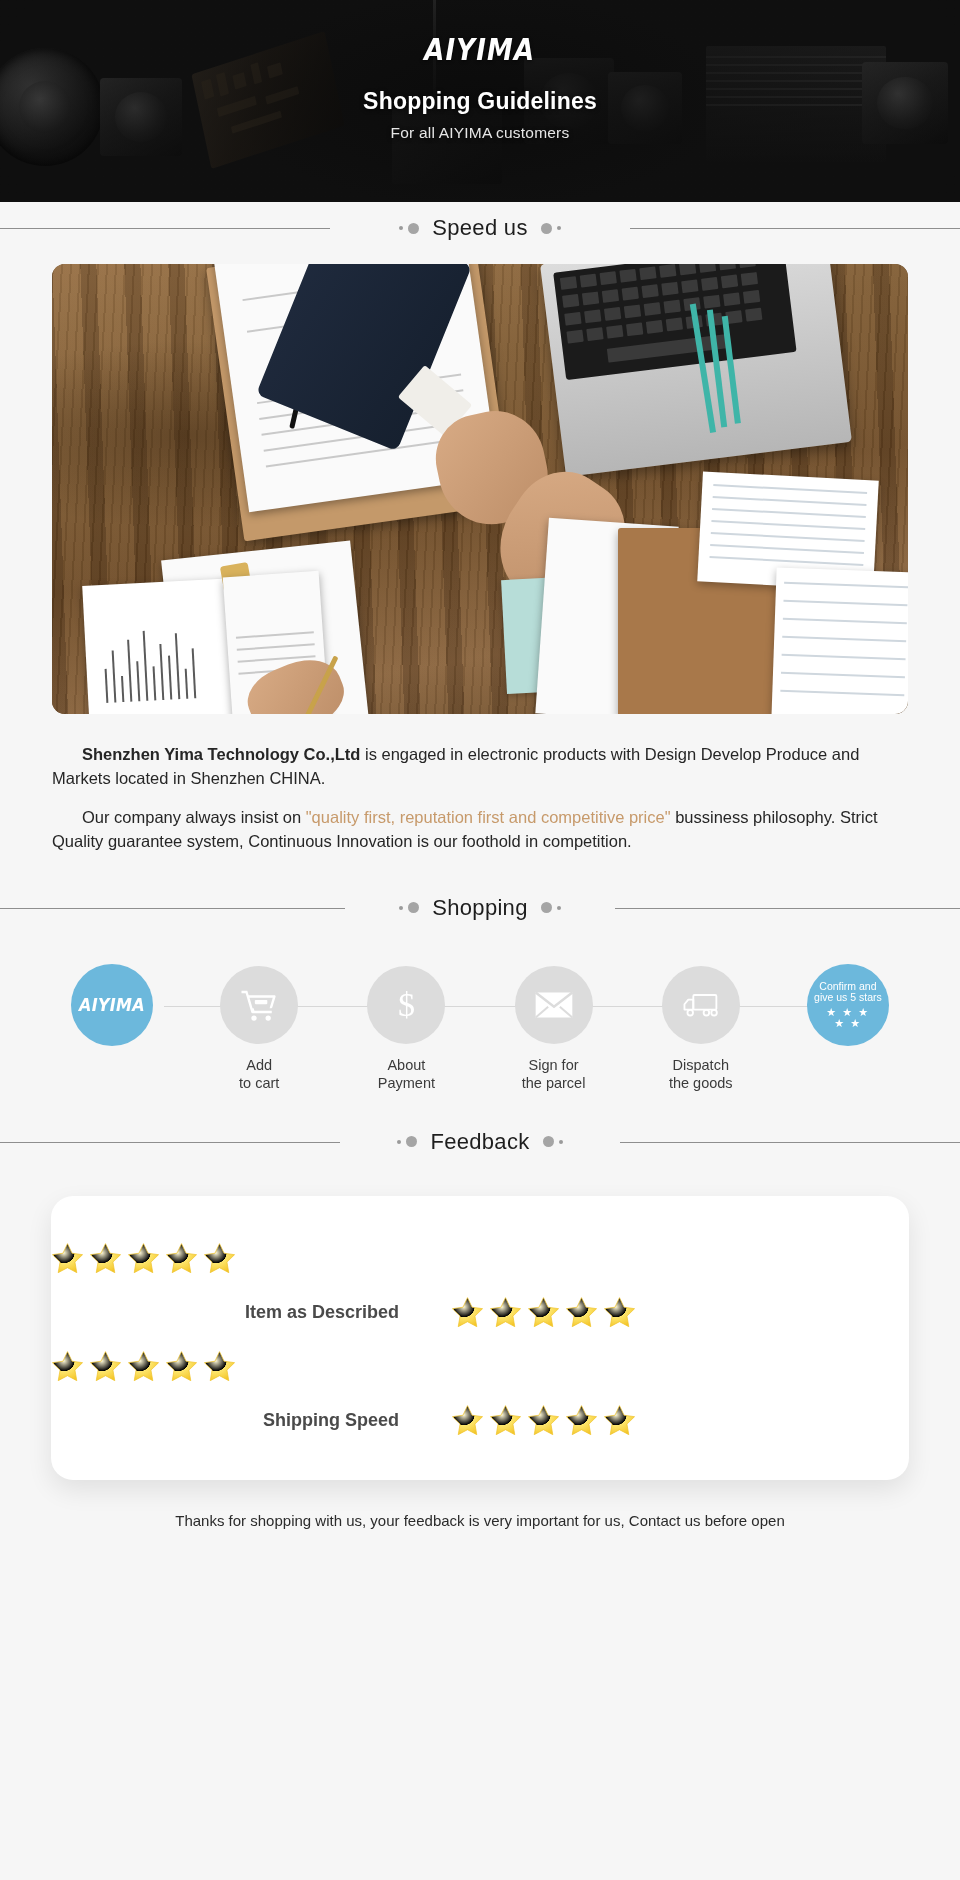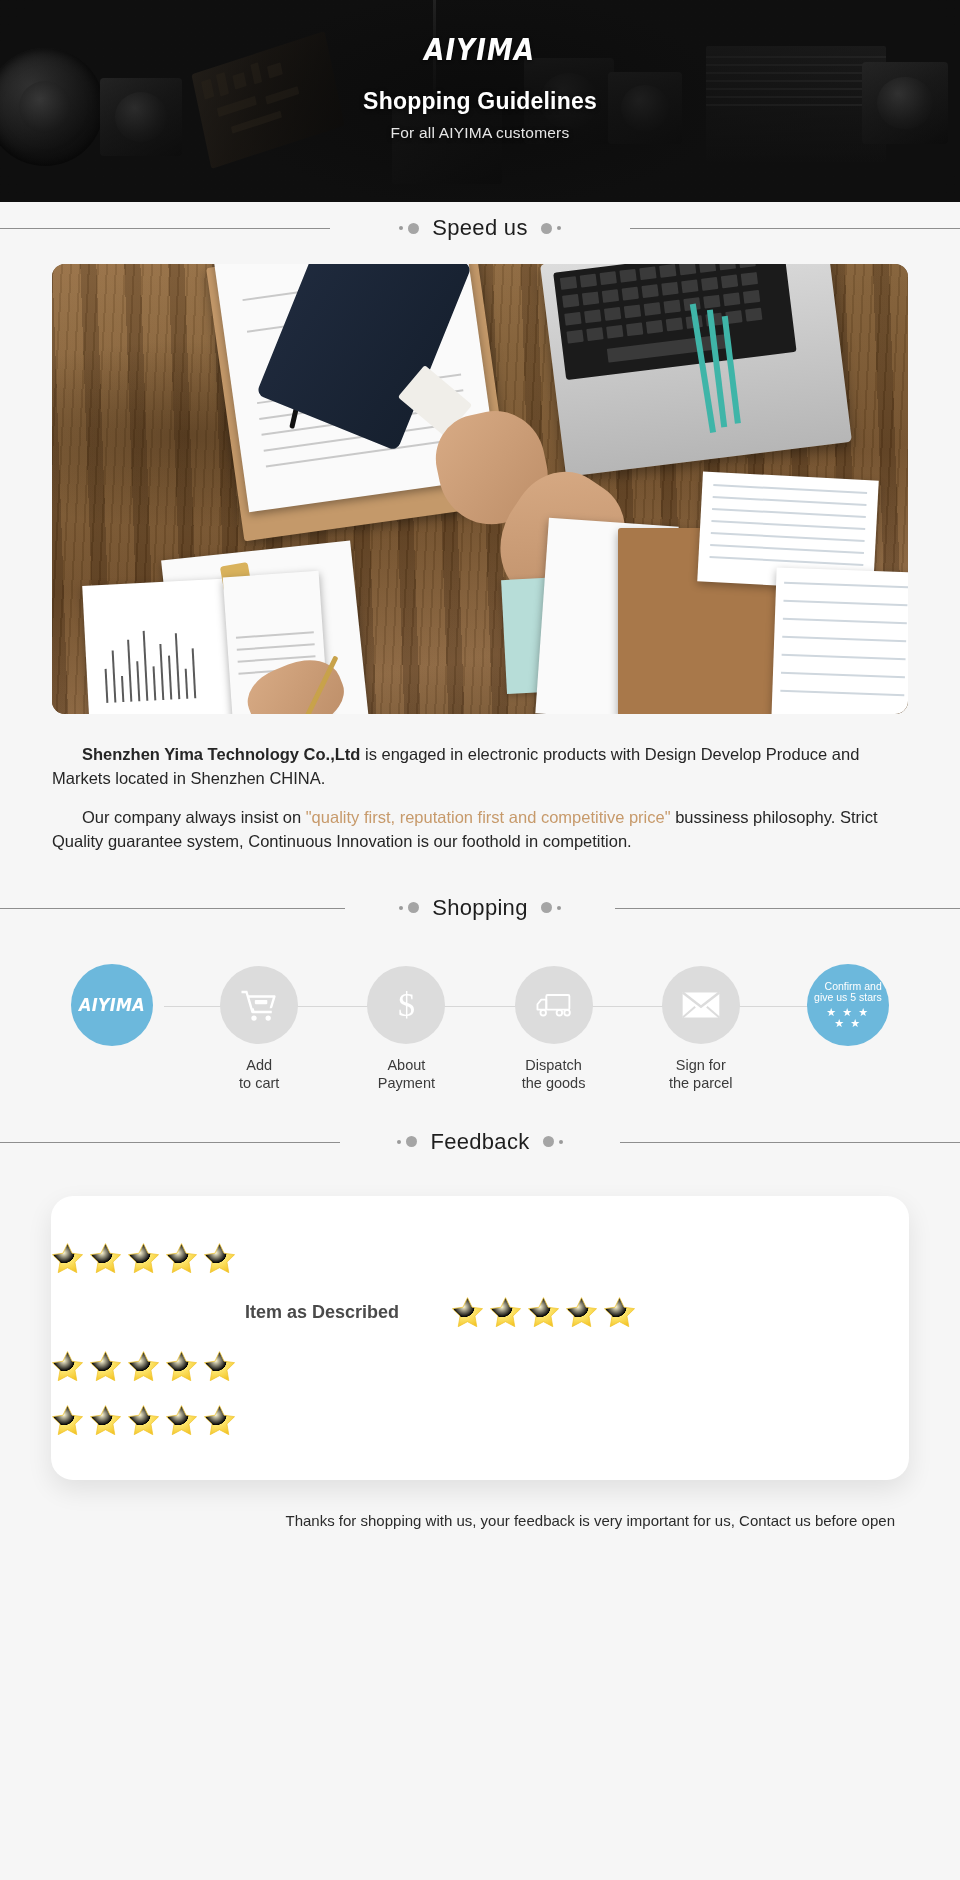--- a/index.html
+++ b/index.html
@@ -229,21 +229,21 @@
     background:#6cb8dc;
   }
   .circle.first { margin-top:-2px; }
   .circle.last { margin-top:-2px; }
   .circ-logo {
     color:#fff; font-size:16px; font-weight:bold; font-style:italic;
     font-family:"DejaVu Sans", sans-serif;
     letter-spacing:.3px; transform:scaleY(1.1);
   }
   .last-txt {
-    color:#fff; font-size:10.5px; line-height:1.28; text-align:right;
+    color:#fff; font-size:10.5px; line-height:1.28; text-align:center;
     margin-top:-2px;
   }
   .last-stars { margin-top:3px; line-height:.92; text-align:center; }
   .last-stars div { color:#fff; font-size:11px; letter-spacing:1.5px; }
   .step-label {
     margin-top:12px; text-align:center;
     font-size:14.5px; color:#3b3b3b; line-height:1.3;
   }
   .icn { width:40px; height:40px; }
   .icn svg { width:100%; height:100%; display:block; fill:#fff; }
@@ -268,21 +268,21 @@
     padding-right:52px;
   }
   .fb-stars { display:flex; gap:5px; }
   .star {
     width:33px; height:33px; display:block;
   }
   .star svg { width:100%; height:100%; display:block; }
 
   .footer-note {
     width:830px; margin:26px auto 0;
-    text-align:right;
+    text-align:center;
     font-size:15px; color:#2b2b2b; line-height:2.0;
   }
 </style>
 </head>
 <body>
 
 <div class="banner">
   <div class="banner-bg">
     <div class="spk" style="left:-14px; top:48px; width:118px; height:118px;"></div>
     <div class="spk-sq" style="left:100px; top:78px; width:82px; height:78px;"></div>
@@ -508,48 +508,48 @@
       </div>
       <div class="step-label">
         <div>About</div>
         <div>Payment</div>
       </div>
     </div>
 
     <div class="step">
       <div class="circle">
         <span class="icn">
+          <svg viewBox="0 0 48 34">
+              <path d="M2 2h44v30H2z" fill="#fff"></path>
+              <path d="M2 2l22 17L46 2" fill="none" stroke="#dcdcdc" stroke-width="3"></path>
+              <path d="M2 32l15-13M46 32L31 19" fill="none" stroke="#dcdcdc" stroke-width="2.4"></path>
+            </svg>
+        </span>
+      </div>
+      <div class="step-label">
+        <div>Sign for</div>
+        <div>the parcel</div>
+      </div>
+    </div>
+
+    <div class="step">
+      <div class="circle">
+        <span class="icn">
           <svg viewBox="0 0 52 38">
             <rect x="16" y="6" width="30" height="19" rx="1.5" fill="none" stroke="#fff" stroke-width="2.4"></rect>
             <path d="M16 12H9.5L4.5 18v7H16z" fill="none" stroke="#fff" stroke-width="2.4" stroke-linejoin="round"></path>
             <circle cx="12" cy="29" r="3.6" fill="none" stroke="#fff" stroke-width="2.4"></circle>
             <circle cx="33" cy="29" r="3.6" fill="none" stroke="#fff" stroke-width="2.4"></circle>
             <circle cx="43" cy="29" r="3.6" fill="none" stroke="#fff" stroke-width="2.4"></circle>
           </svg>
         </span>
       </div>
       <div class="step-label">
         <div>Dispatch</div>
         <div>the goods</div>
-      </div>
-    </div>
-
-    <div class="step">
-      <div class="circle">
-        <span class="icn">
-          <svg viewBox="0 0 48 34">
-              <path d="M2 2h44v30H2z" fill="#fff"></path>
-              <path d="M2 2l22 17L46 2" fill="none" stroke="#dcdcdc" stroke-width="3"></path>
-              <path d="M2 32l15-13M46 32L31 19" fill="none" stroke="#dcdcdc" stroke-width="2.4"></path>
-            </svg>
-        </span>
-      </div>
-      <div class="step-label">
-        <div>Sign for</div>
-        <div>the parcel</div>
       </div>
     </div>
 
     <div class="step">
       <div class="circle last">
         <div>
           <div class="last-txt">Confirm and</div>
           <div class="last-txt">give us 5 stars</div>
           <div class="last-stars">
             <div>★ ★ ★</div>
@@ -671,20 +671,21 @@
         </span>
       <span class="star">
           <svg viewBox="0 0 32 32">
             <path d="M16 1.6l4.4 9.3 10.2 1.4-7.4 7.2 1.8 10.2L16 24.9 7 29.7l1.8-10.2-7.4-7.2 10.2-1.4z" fill="url(#g1)" stroke="#f0c32b" stroke-width=".7"></path>
           </svg>
         </span>
     </div>
   </div>
 
   <div class="fb-row">
+    <div class="fb-label">Shipping Speed</div>
     <div class="fb-stars">
       <span class="star">
           <svg viewBox="0 0 32 32">
             <path d="M16 1.6l4.4 9.3 10.2 1.4-7.4 7.2 1.8 10.2L16 24.9 7 29.7l1.8-10.2-7.4-7.2 10.2-1.4z" fill="url(#g1)" stroke="#f0c32b" stroke-width=".7"></path>
           </svg>
         </span>
       <span class="star">
           <svg viewBox="0 0 32 32">
             <path d="M16 1.6l4.4 9.3 10.2 1.4-7.4 7.2 1.8 10.2L16 24.9 7 29.7l1.8-10.2-7.4-7.2 10.2-1.4z" fill="url(#g1)" stroke="#f0c32b" stroke-width=".7"></path>
           </svg>

